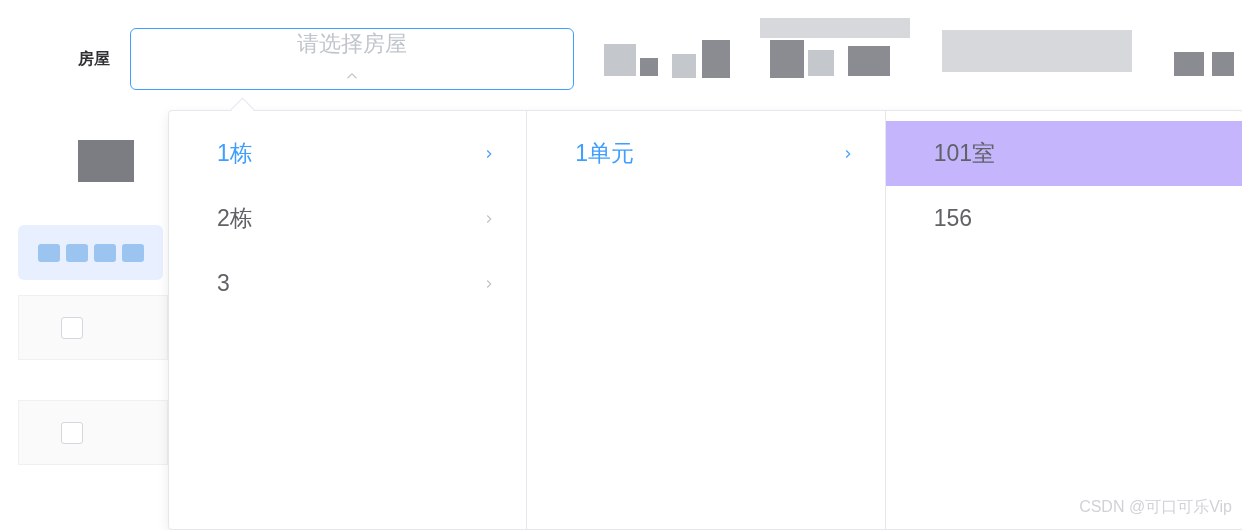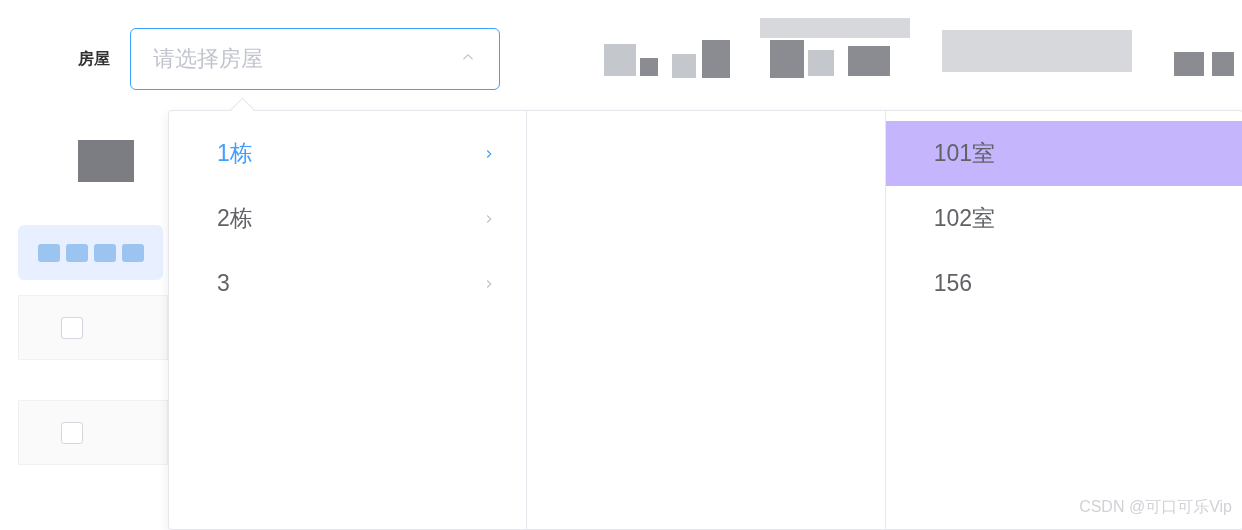--- a/index.html
+++ b/index.html
@@ -20,30 +20,31 @@
       align-items: center;
       padding: 28px 0 0 78px;
       gap: 20px;
     }
     .field-label {
       font-size: 16px;
       color: #303133;
       font-weight: 700;
     }
     .select-box {
-      width: 370px;
+      width: 444px;
       height: 62px;
       border: 1.5px solid #409eff;
       border-radius: 6px;
       display: flex;
       align-items: center;
       justify-content: space-between;
       padding: 0 22px;
       background: #fff;
       cursor: pointer;
+      flex-direction: column;
     }
     .select-placeholder {
       font-size: 22px;
       color: #c0c4cc;
     }
     .select-arrow svg {
       width: 18px;
       height: 18px;
       stroke: #c0c4cc;
       stroke-width: 1.5;
@@ -264,27 +265,30 @@
           </svg></span>
       </div>
       <div class="cascader-item">
         <span>3</span>
         <span class="item-arrow"><svg viewBox="0 0 24 24">
             <polyline points="9 6 15 12 9 18"></polyline>
           </svg></span>
       </div>
     </div>
     <div class="cascader-col">
+      <div class="cascader-item active">
+        <span>1单元</span>
+        <span class="item-arrow"><svg viewBox="0 0 24 24">
+            <polyline points="9 6 15 12 9 18"></polyline>
+          </svg></span>
+      </div>
     </div>
     <div class="cascader-col">
       <div class="cascader-item hover-bg">
         <span>101室</span>
       </div>
       <div class="cascader-item">
-        <span>102室</span>
-      </div>
-      <div class="cascader-item">
         <span>156</span>
       </div>
     </div>
   </div>
 
 <div class="watermark">CSDN @可口可乐Vip</div>
 
 </body></html>

